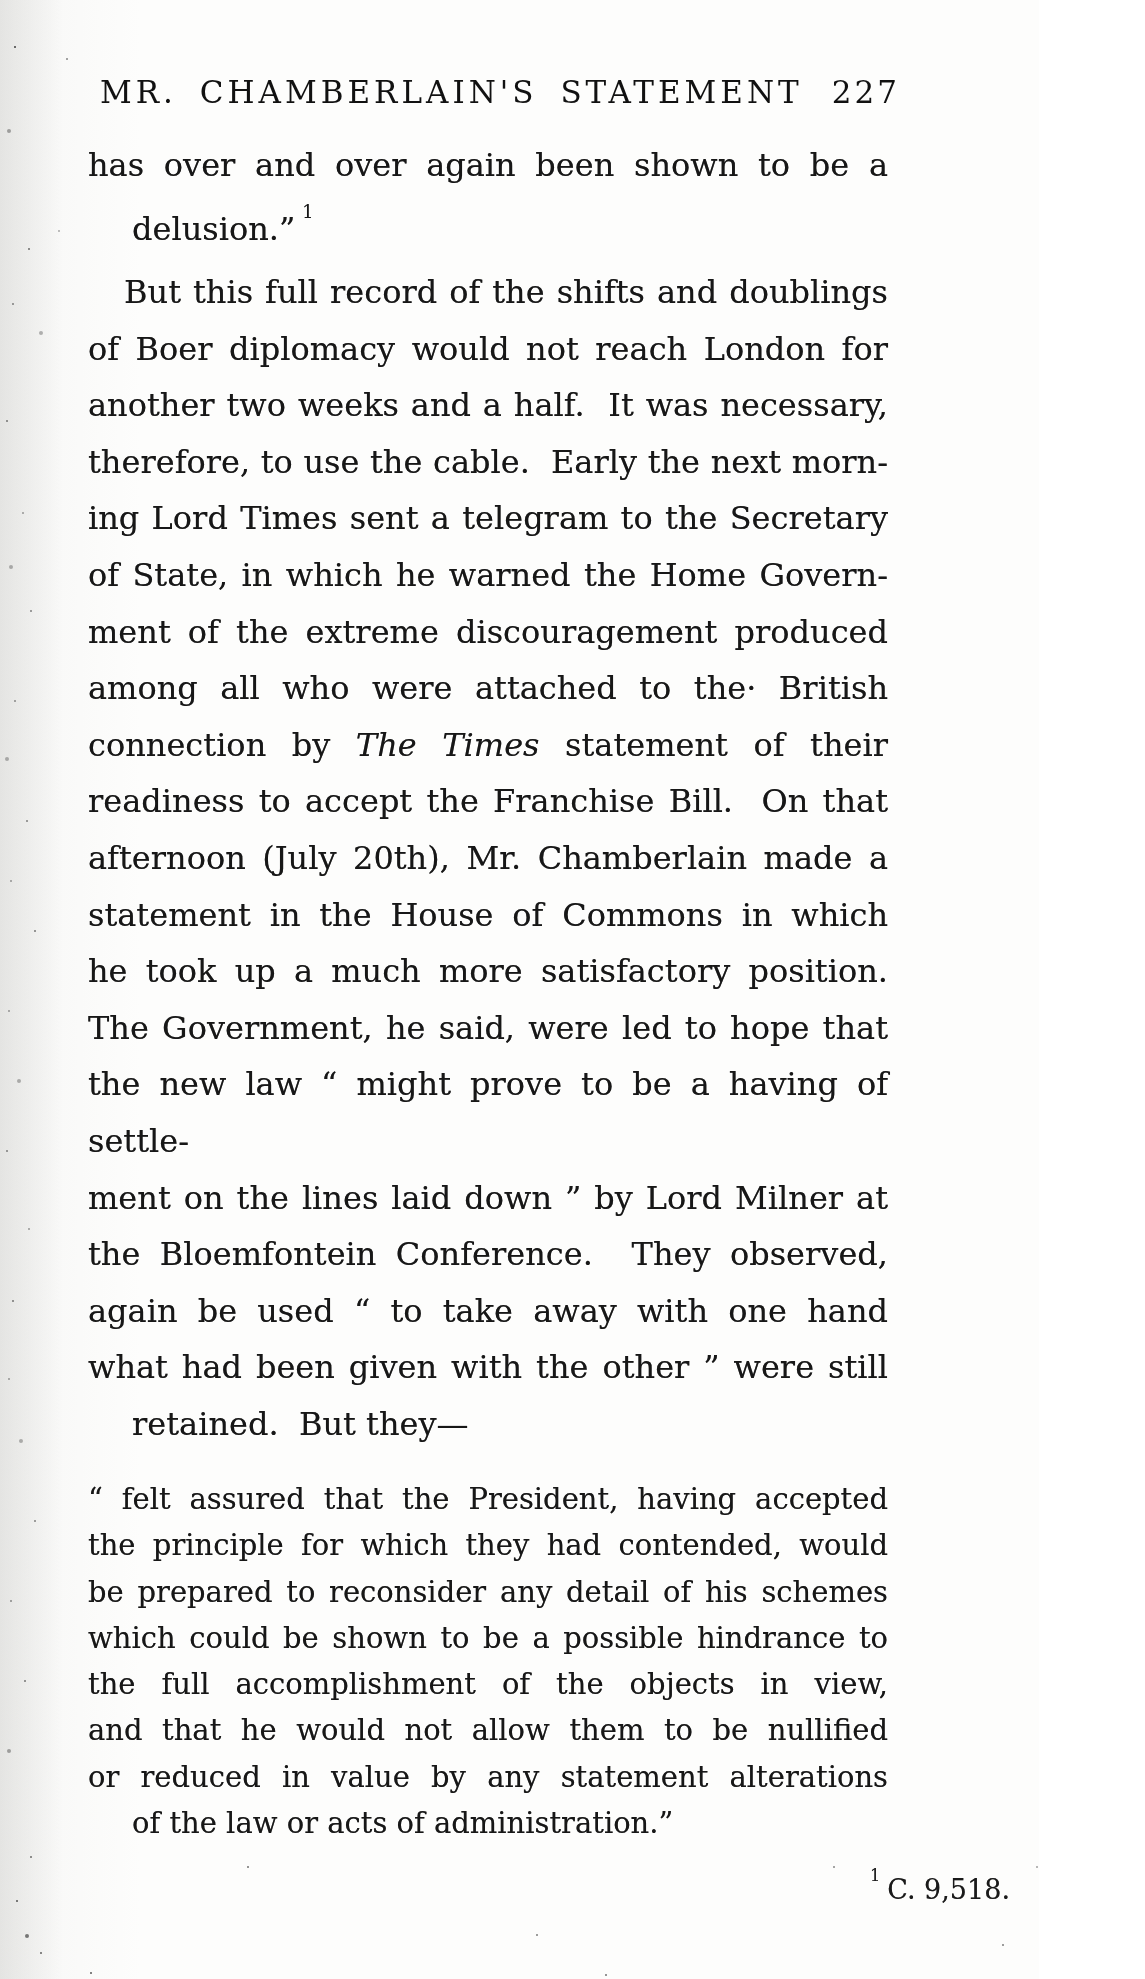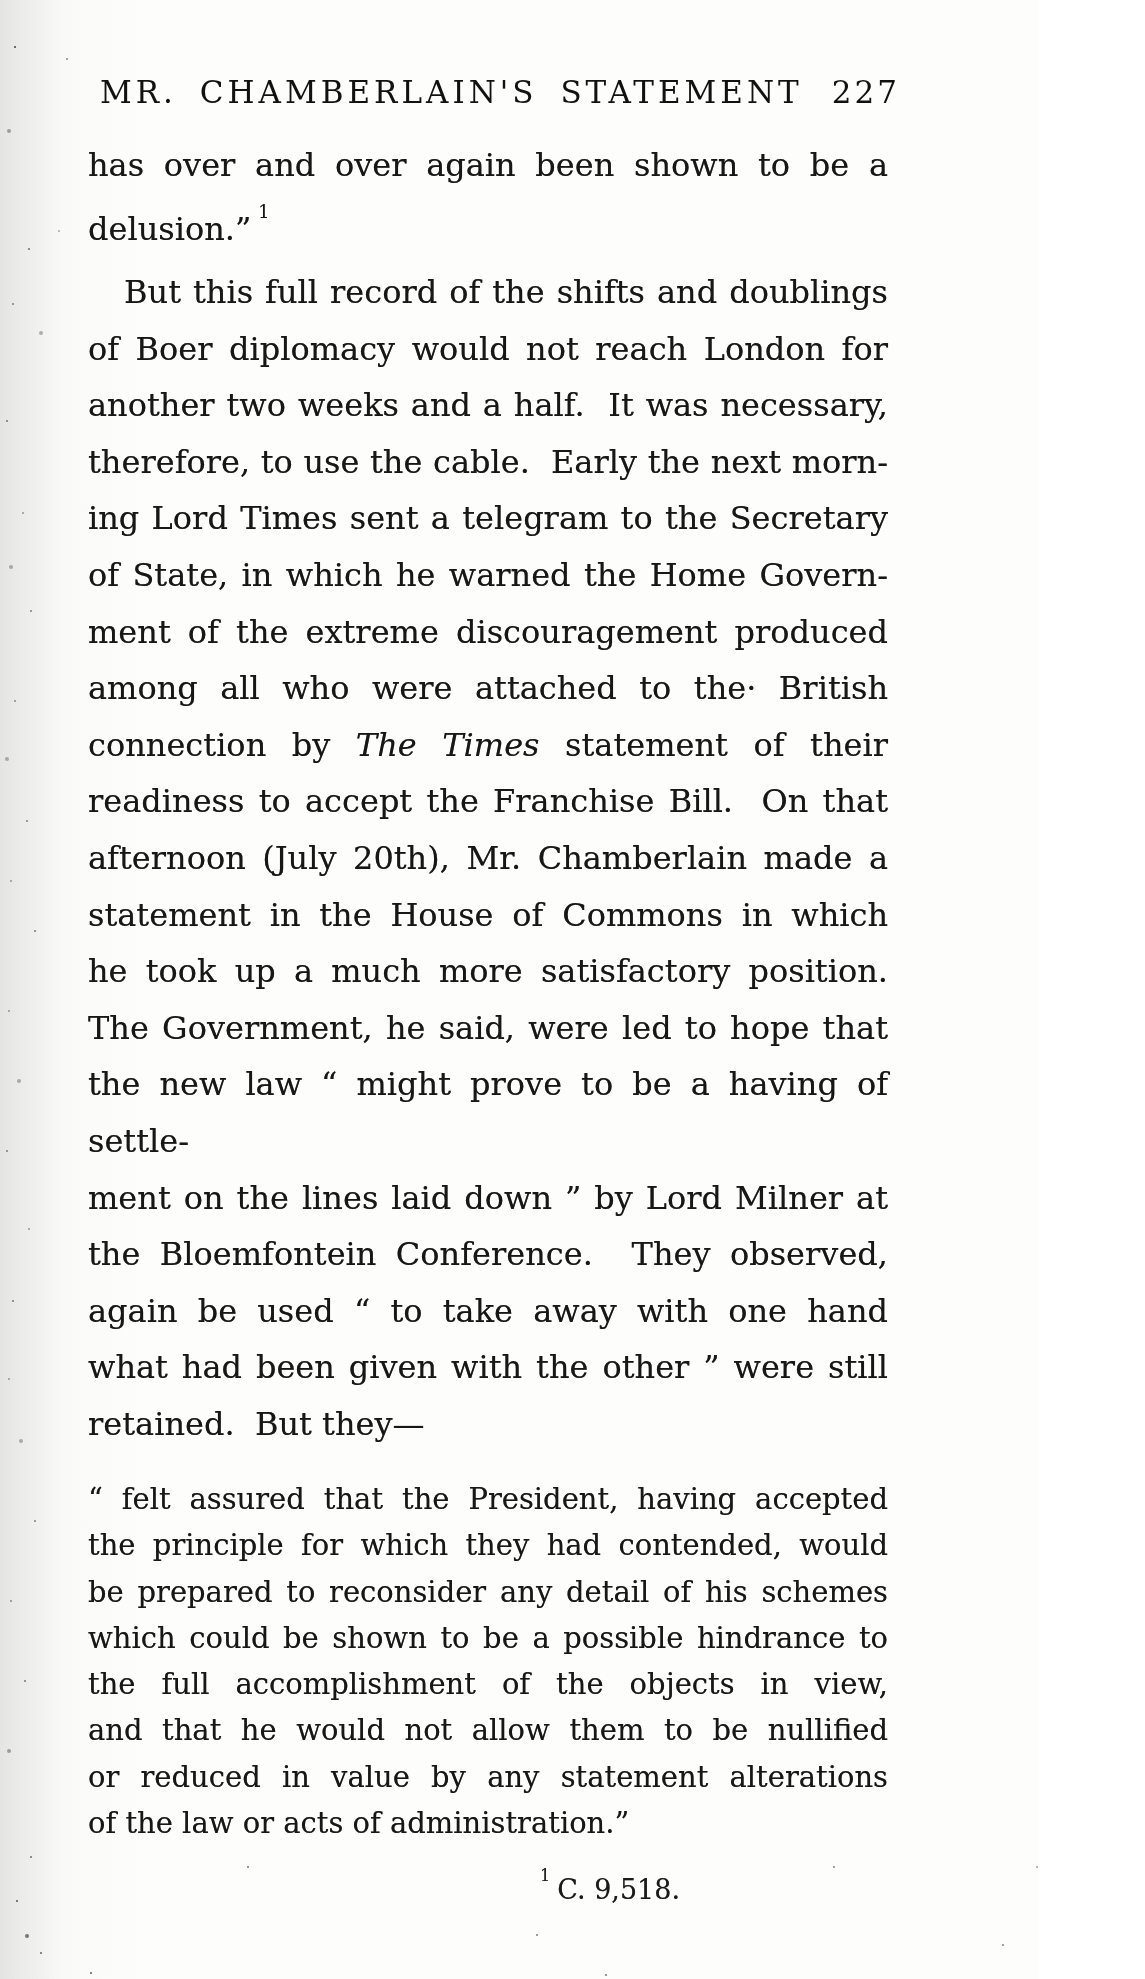--- a/index.html
+++ b/index.html
@@ -21,32 +21,32 @@
   }
   .hdr .ttl{letter-spacing:4px;word-spacing:9px;}
   .hdr .num{letter-spacing:3px;}
   
   .line{
     display:block;font-size:32px;line-height:56.6px;
     text-align:justify;text-align-last:justify;
     white-space:pre-wrap;
     text-shadow:0 0 .6px rgba(0,0,0,.5);
   }
-  .line.last{text-align-last:left;}
+  .line.last{text-align-last:left;margin-left:44px;}
   .line.ind{padding-left:36px;}
   .intro{top:137px;}
   .main{top:264px;}
   blockquote.quote{margin:0;}
   .quote{top:1476px;}
   .quote .line{font-size:29px;line-height:46.3px;}
   em.times{font-style:italic;}
   sup.fnref{font-size:.55em;position:relative;top:-.55em;margin-left:7px;letter-spacing:0;}
   
   .fnote{
-    top:1866px;text-align:center;padding-left:122px;
+    top:1866px;text-align:right;padding-left:122px;
     font-size:27px;line-height:36px;color:#1a1a1a;
     text-shadow:0 0 .5px rgba(0,0,0,.45);
   }
   .fnote sup{font-size:.6em;position:relative;top:-.5em;margin-right:7px;}
   
   .gutter{
     position:absolute;left:0;top:0;bottom:0;width:64px;
     background:linear-gradient(to right,rgba(60,60,58,.07),rgba(60,60,58,0));
     pointer-events:none;
   }

